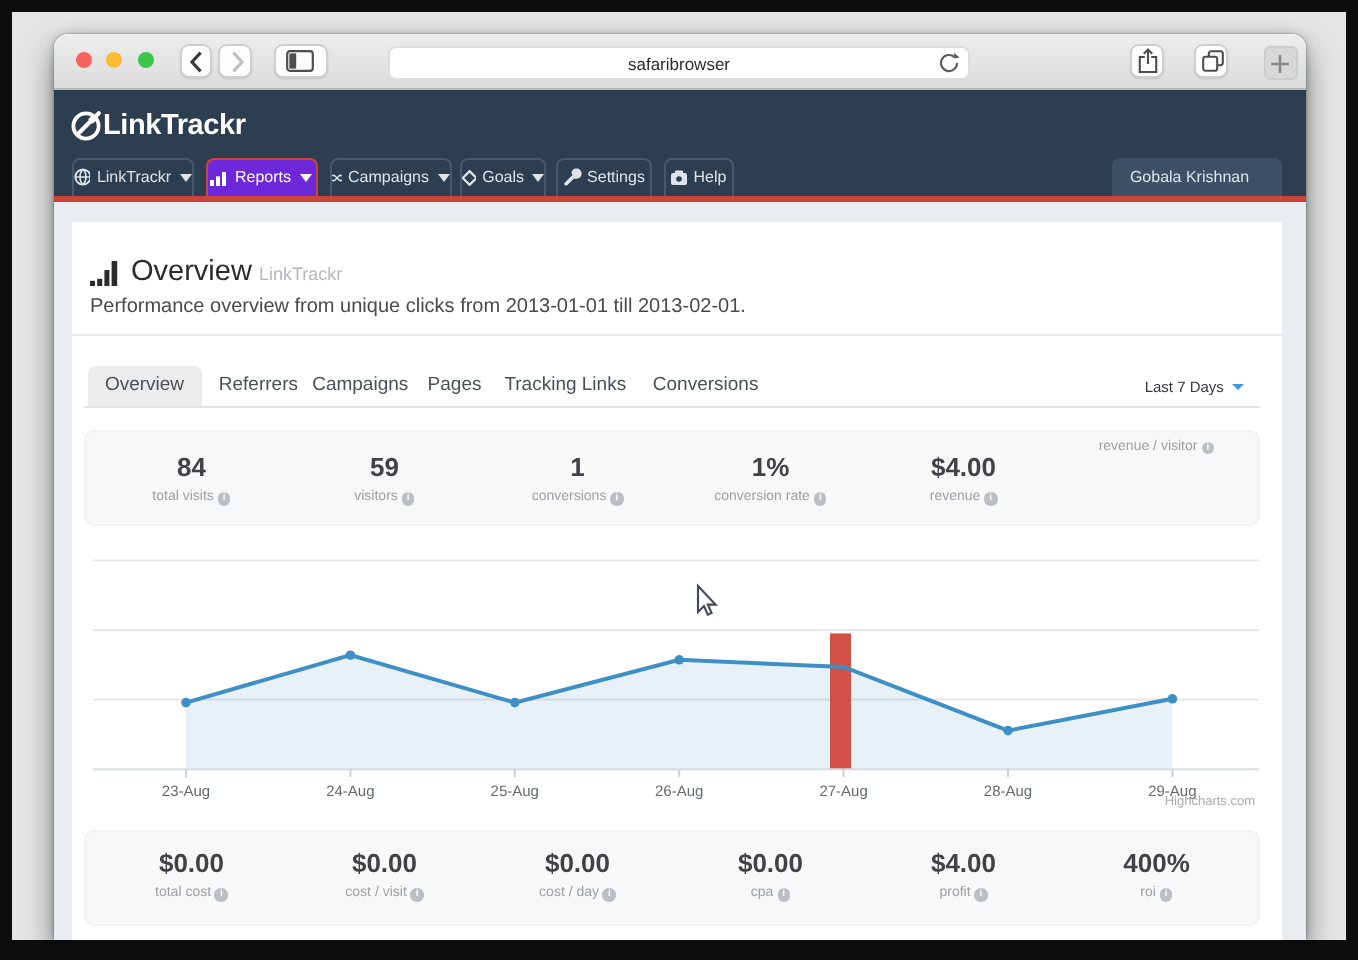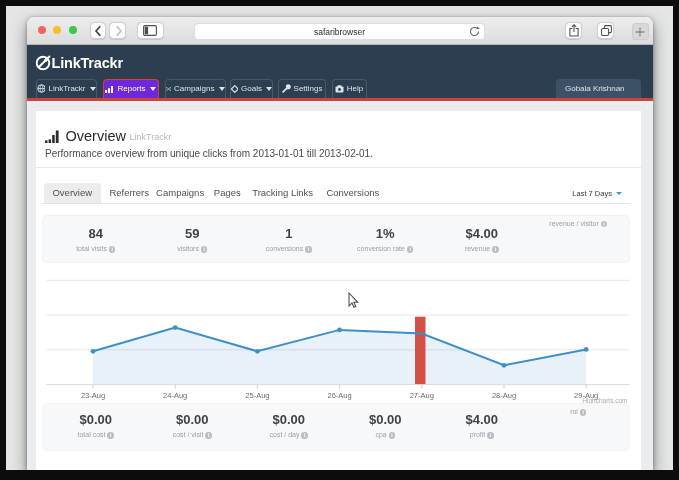--- a/index.html
+++ b/index.html
@@ -52,21 +52,21 @@
   .tabs-line { position:absolute; left:15.5px; top:102px; width:588px; height:1px; background:#e3e3e3; }
   .tab { position:absolute; top:82px; height:20.5px; line-height:20.5px; font-size:9.5px; color:#4a5056; }
   .tab-active { background:#ececec; border-radius:4px 4px 0 0; text-align:center; }
   .last7 { position:absolute; top:88px; right:31px; font-size:7.5px; color:#33383c;margin-left:45px; }
   .last7 .c2 { display:inline-block; width:0; height:0; border-left:3px solid transparent;
     border-right:3px solid transparent; border-top:3.5px solid #3a9bdc; margin-left:2px; vertical-align:1px; }
 
   .panel { position:absolute; left:15.5px; width:588px; background:#f7f8f9;
     border:1px solid #f1f2f3; border-radius:5px; }
   .p1 { top:113.5px; height:48.5px;padding-left:27px; }
-  .p2 { top:302px; height:48px; }
+  .p2 { top:314px; height:48px; }
   .stats { position:absolute; left:4.5px; top:0; width:579px; height:100%; display:flex; }
   .stat { flex:1; text-align:center; }
   .p1 .sv { margin-top:10.5px; font-size:13px; font-weight:bold; color:#3f4347; }
   .p1 .sl { margin-top:4px; font-size:7px; color:#9aa0a5; }
   .p2 .sv { margin-top:8px; font-size:13px; font-weight:bold; color:#3f4347; }
   .p2 .sl { margin-top:4px; font-size:7px; color:#9aa0a5; }
   .info { display:inline-block; width:6.5px; height:6.5px; border-radius:50%; background:#b9bfc4;
     color:#fff; font-size:5px; line-height:6.5px; font-weight:bold; text-align:center; }
 
   .chart { position:absolute; left:0; top:0; width:627px; height:369px; }
@@ -287,20 +287,21 @@
               </div>
          <div class="stat">
                 <div class="sv">$0.00</div>
                 <div class="sl">cpa <span class="info">i</span></div>
               </div>
          <div class="stat">
                 <div class="sv">$4.00</div>
                 <div class="sl">profit <span class="info">i</span></div>
               </div>
          <div class="stat">
+                <div class="sv">400%</div>
                 <div class="sl">roi <span class="info">i</span></div>
               </div>
        </div>
      </div>
    </div>
 
   </div>
  </div>
 </div>
 

